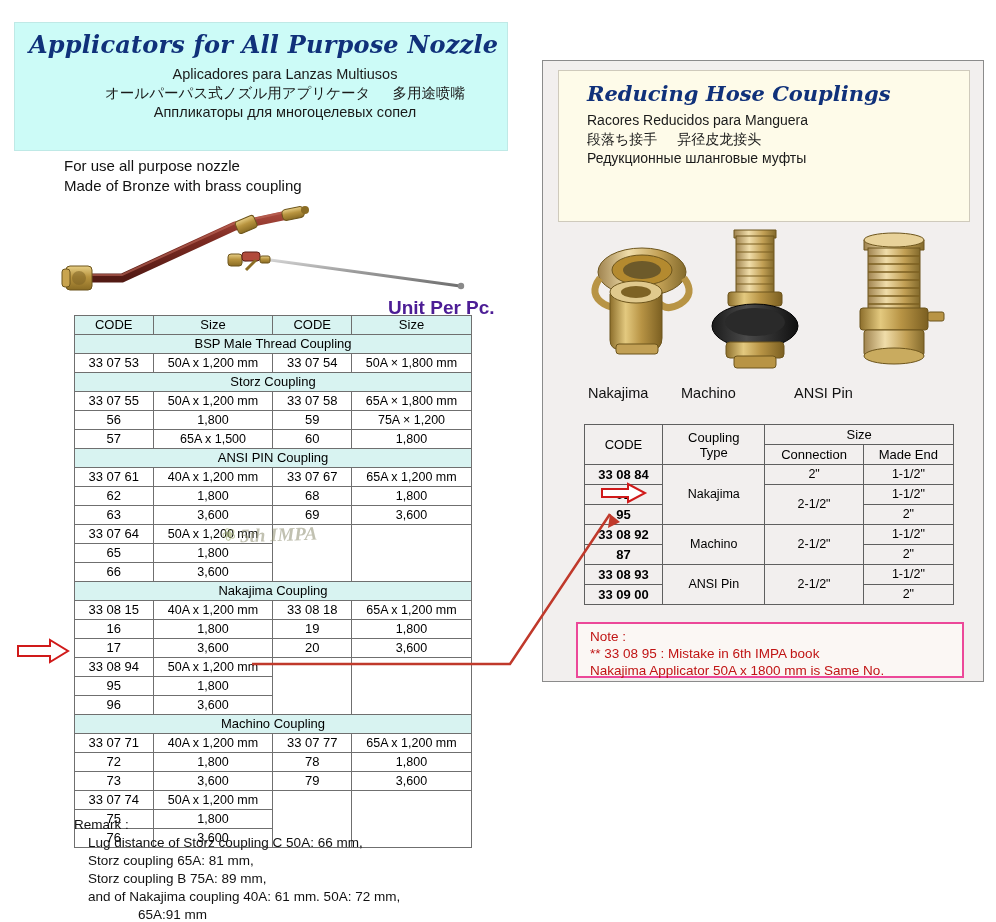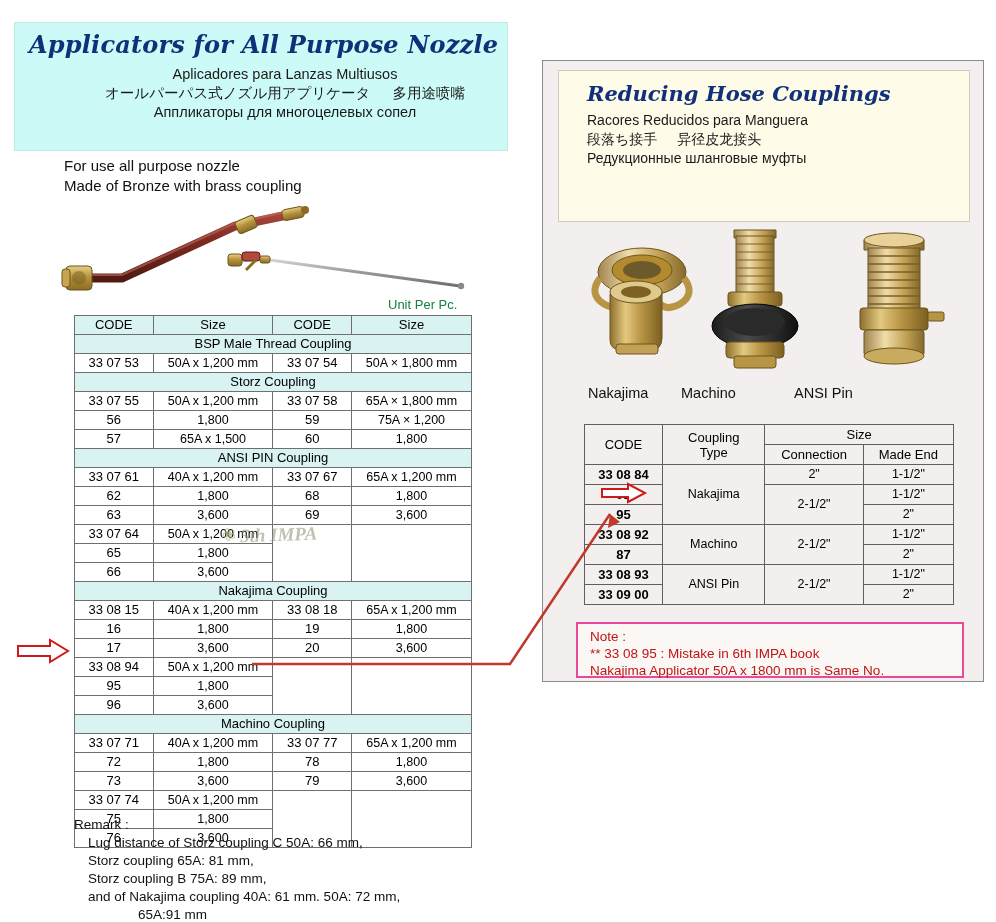--- a/index.html
+++ b/index.html
@@ -29,21 +29,21 @@
   .jp-line span.jp-gap{display:inline-block;width:22px;}
 
   .use-note{
     position:absolute;left:64px;top:152px;font-size:15px;line-height:20px;color:#111;
   }
 
   
   .applicator-img{position:absolute;left:60px;top:196px;width:420px;height:110px;}
 
   .unit-per{
-    position:absolute;left:388px;top:293px;font-size:13px;color:#15803d;
+    position:absolute;left:388px;top:293px;font-size:19px;color:#4c1d95;font-weight:bold;
   }
 
   
   table.lt{
     position:absolute;left:74px;top:311px;width:398px;
     border-collapse:collapse;font-size:12.5px;
   }
   table.lt td,table.lt th{
     border:1px solid #6f6f6f;padding:0;height:18px;line-height:18px;
     text-align:center;vertical-align:middle;font-weight:normal;

